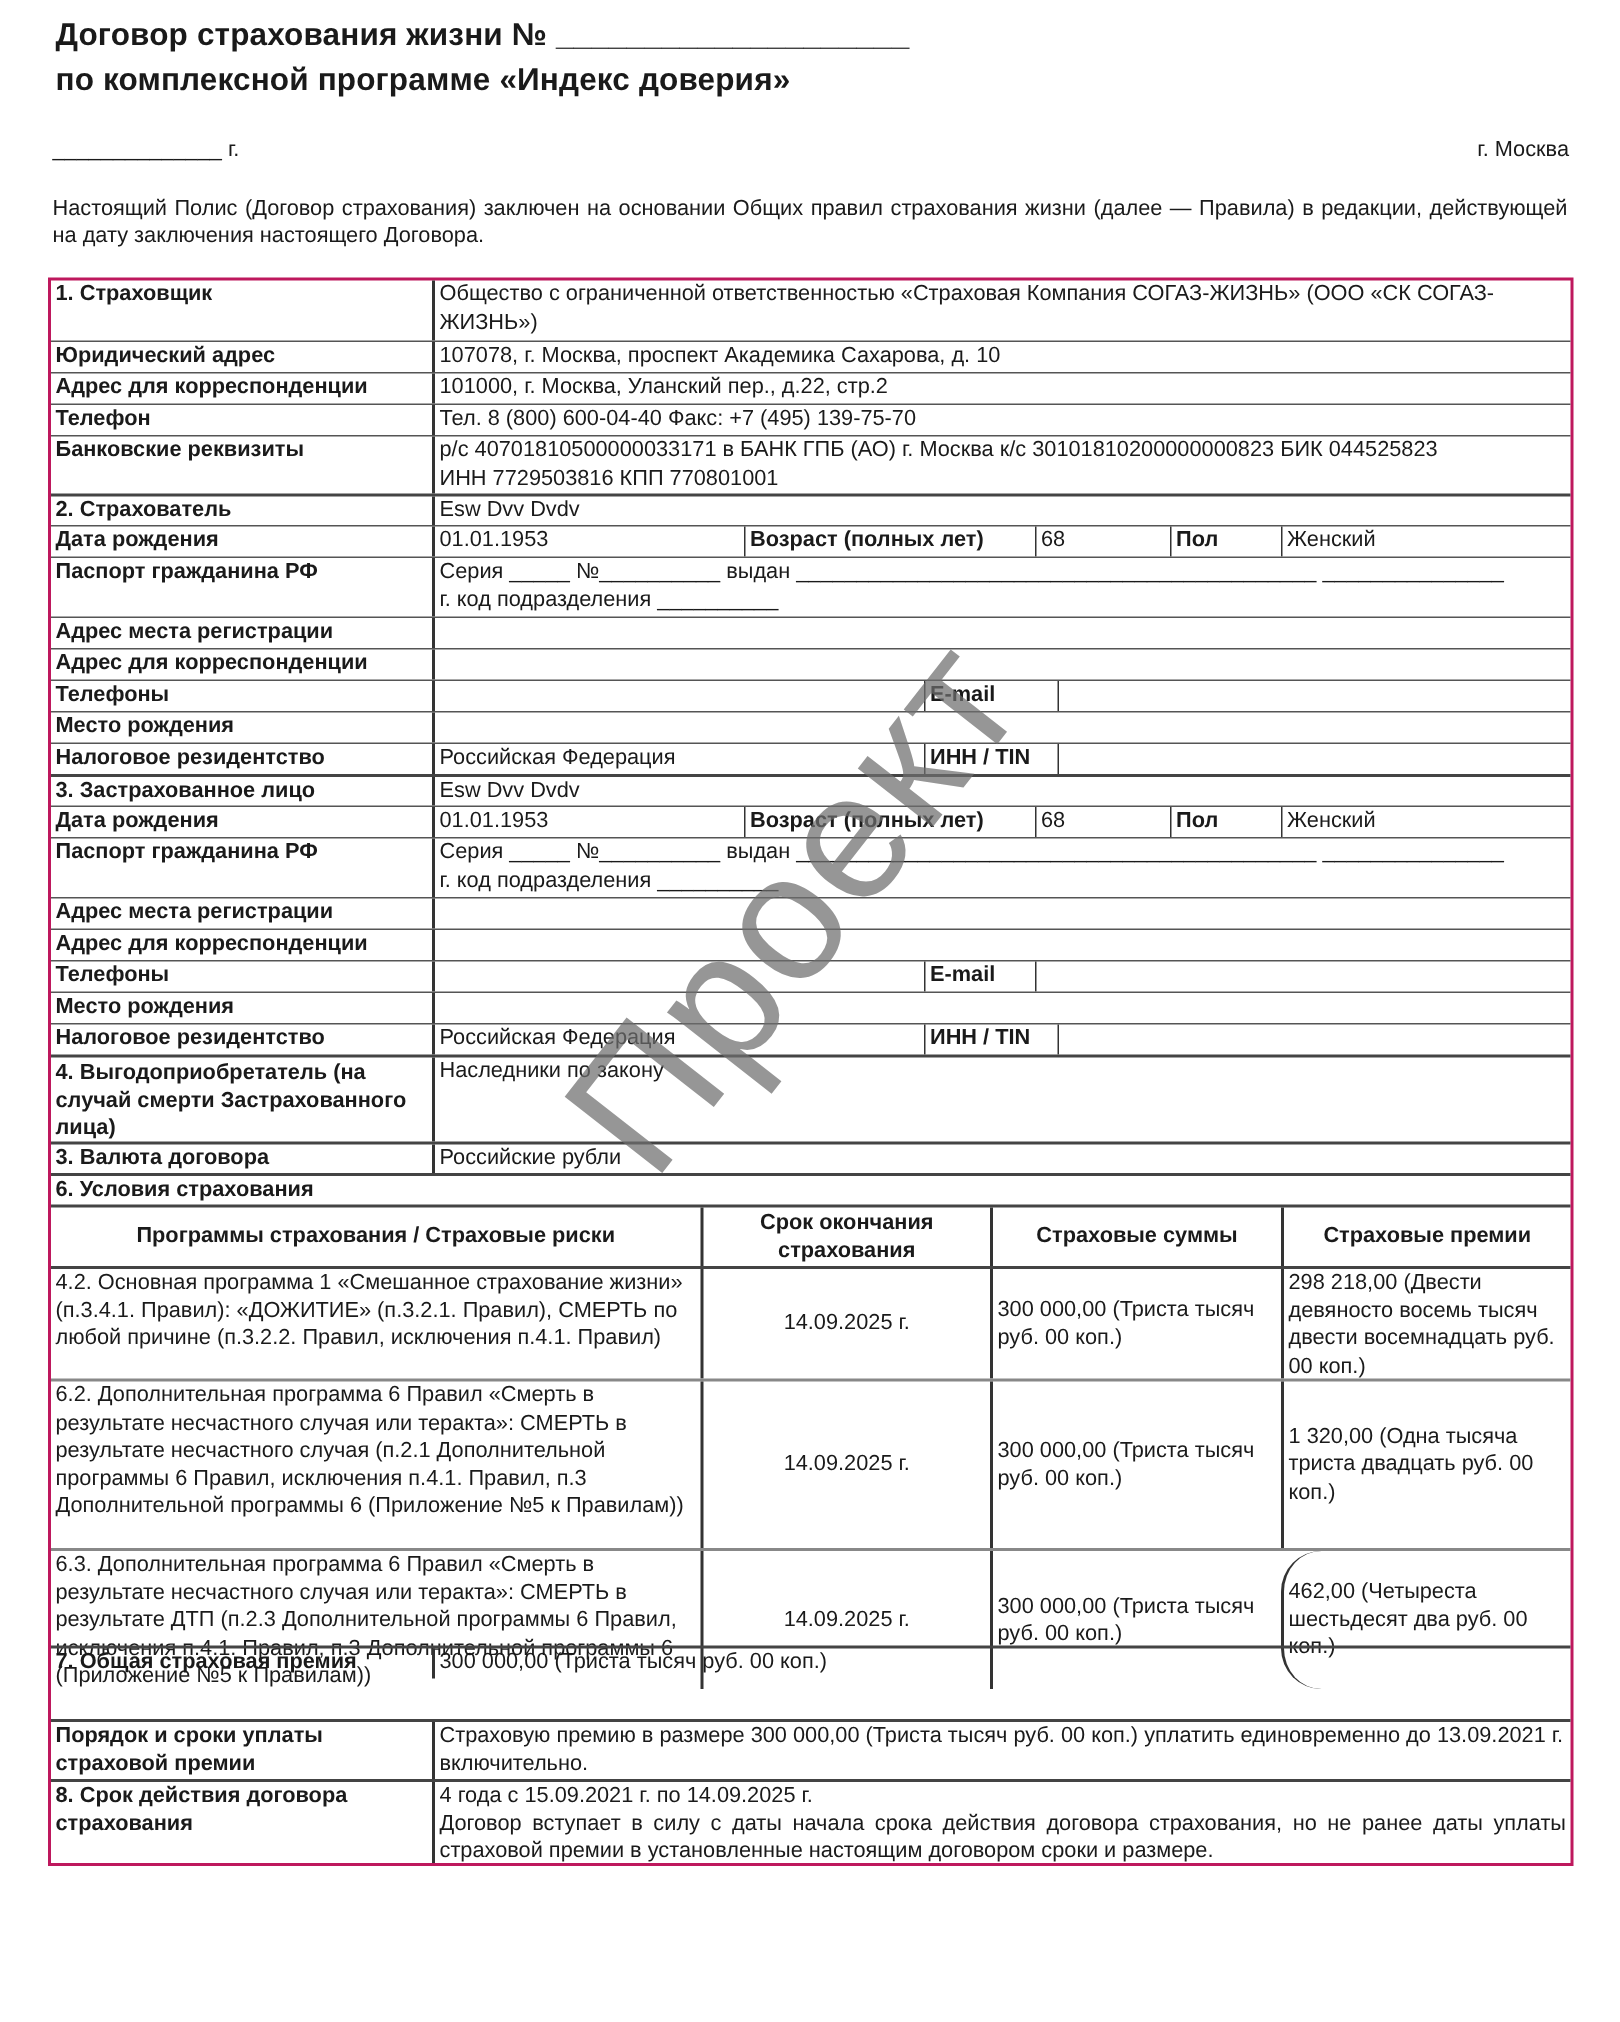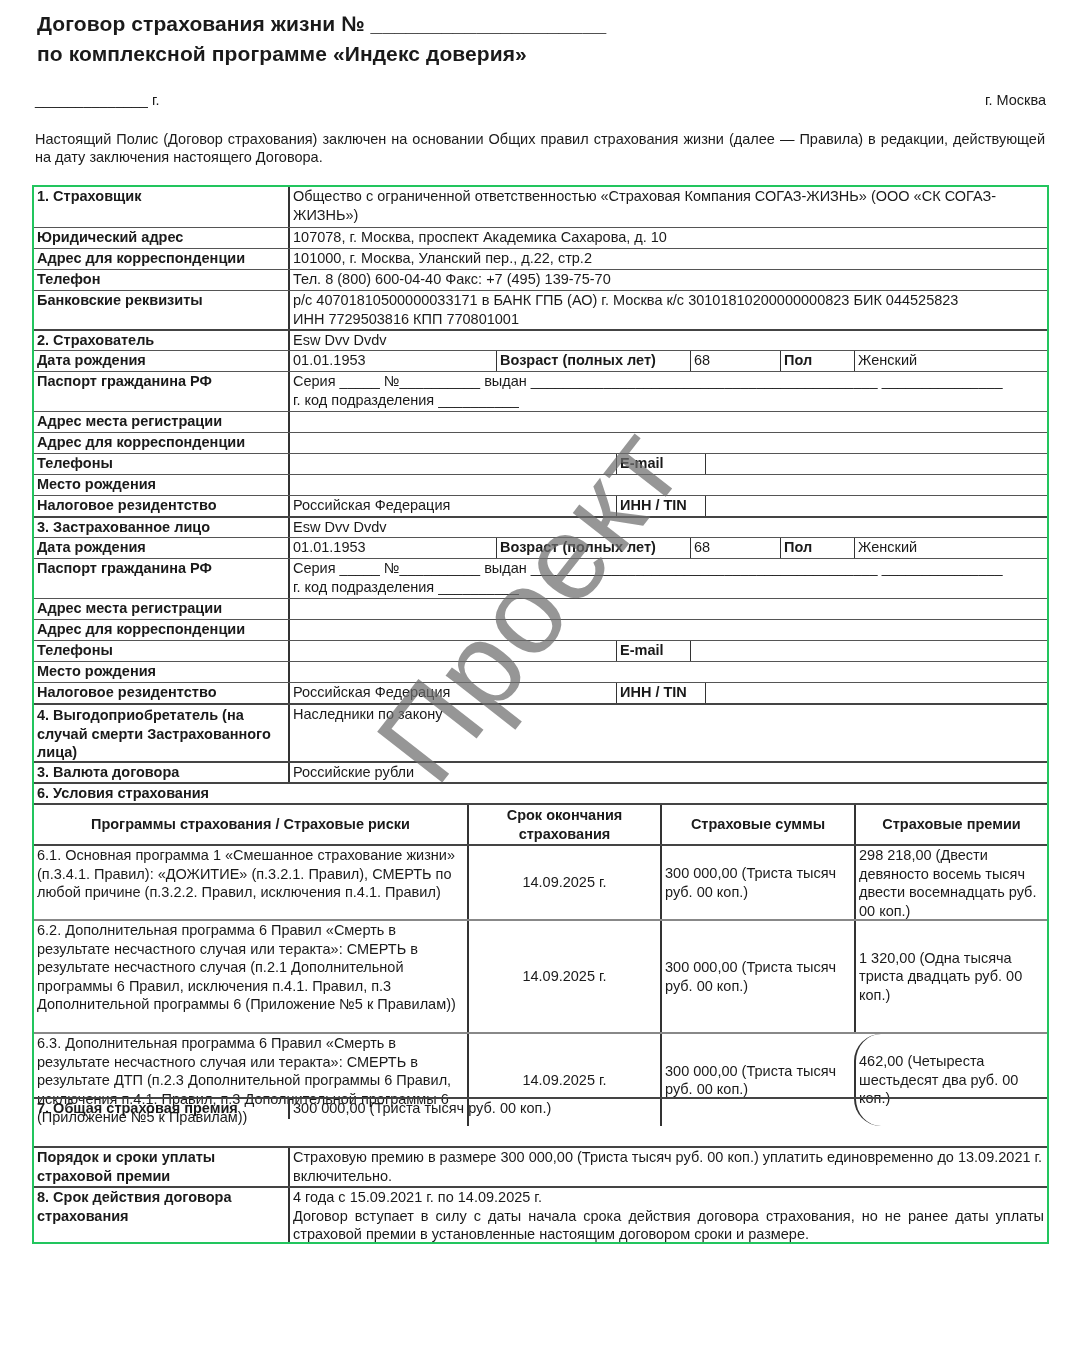--- a/index.html
+++ b/index.html
@@ -6,21 +6,21 @@
   body { width: 1080px; height: 1348px; position: relative; overflow: hidden;
          font-family: "Liberation Sans", sans-serif; color: #1a1a1a; }
   .abs { position: absolute; }
   .title { left: 37px; font-size: 21px; font-weight: bold; letter-spacing: 0.1px; white-space: nowrap; }
   .t1 { top: 12px; }
   .t2 { top: 42px; }
   .small { font-size: 14.5px; }
   .intro { left: 35px; top: 130px; width: 1010px; font-size: 14.5px; line-height: 18px; text-align: justify; }
 
   .tbl { position: absolute; left: 32px; top: 185px; width: 1017px; height: 1059px;
-         border: 2px solid #22c55e; box-sizing: border-box; }
+         border: 2px solid #be185d; box-sizing: border-box; }
   .row { position: absolute; left: 0; width: 100%; box-sizing: border-box;
          border-top: 1px solid #555; }
   .row.thick { border-top: 2px solid #444; }
   .cell { position: absolute; top: 0; bottom: 0; box-sizing: border-box; padding: 0 3px;
           font-size: 14.5px; line-height: 18.5px; overflow: hidden; }
   .cell.bl { border-left: 1px solid #333; }
   .cell.bl2 { border-left: 2px solid #333; }
   .b { font-weight: bold; }
   .center { text-align: center; display: flex; align-items: center; justify-content: center; }
   .vmid { display: flex; align-items: center; }
@@ -168,21 +168,21 @@
     <div class="cell b" style="left:0; right:0;">6. Условия страхования</div>
   </div>
   <div class="row thick" style="top:616px; height:41px;">
     <div class="cell b center" style="left:0; width:433px;">Программы страхования / Страховые риски</div>
     <div class="cell b center bl2" style="left:433px; width:193px;">Срок окончания страхования</div>
     <div class="cell b center bl2" style="left:626px; width:194px;">Страховые суммы</div>
     <div class="cell b center bl2" style="left:820px; right:0;">Страховые премии</div>
   </div>
 
   <div class="row thick" style="top:657px; height:75px;">
-    <div class="cell" style="left:0; width:433px;">6.1. Основная программа 1 «Смешанное страхование жизни» (п.3.4.1. Правил): «ДОЖИТИЕ» (п.3.2.1. Правил), СМЕРТЬ по любой причине (п.3.2.2. Правил, исключения п.4.1. Правил)</div>
+    <div class="cell" style="left:0; width:433px;">4.2. Основная программа 1 «Смешанное страхование жизни» (п.3.4.1. Правил): «ДОЖИТИЕ» (п.3.2.1. Правил), СМЕРТЬ по любой причине (п.3.2.2. Правил, исключения п.4.1. Правил)</div>
     <div class="cell center bl2" style="left:433px; width:193px;">14.09.2025 г.</div>
     <div class="cell vmid bl2" style="left:626px; width:194px;">300 000,00 (Триста тысяч руб. 00 коп.)</div>
     <div class="cell bl2" style="left:820px; right:0;">298 218,00 (Двести девяносто восемь тысяч двести восемнадцать руб. 00 коп.)</div>
   </div>
   <div class="row" style="top:732px; height:113px; border-top:2px solid #888;">
     <div class="cell" style="left:0; width:433px;">6.2. Дополнительная программа 6 Правил «Смерть в результате несчастного случая или теракта»: СМЕРТЬ в результате несчастного случая (п.2.1 Дополнительной программы 6 Правил, исключения п.4.1. Правил, п.3 Дополнительной программы 6 (Приложение №5 к Правилам))</div>
     <div class="cell center bl2" style="left:433px; width:193px;">14.09.2025 г.</div>
     <div class="cell vmid bl2" style="left:626px; width:194px;">300 000,00 (Триста тысяч руб. 00 коп.)</div>
     <div class="cell vmid bl2" style="left:820px; right:0;">1 320,00 (Одна тысяча триста двадцать руб. 00 коп.)</div>
   </div>

